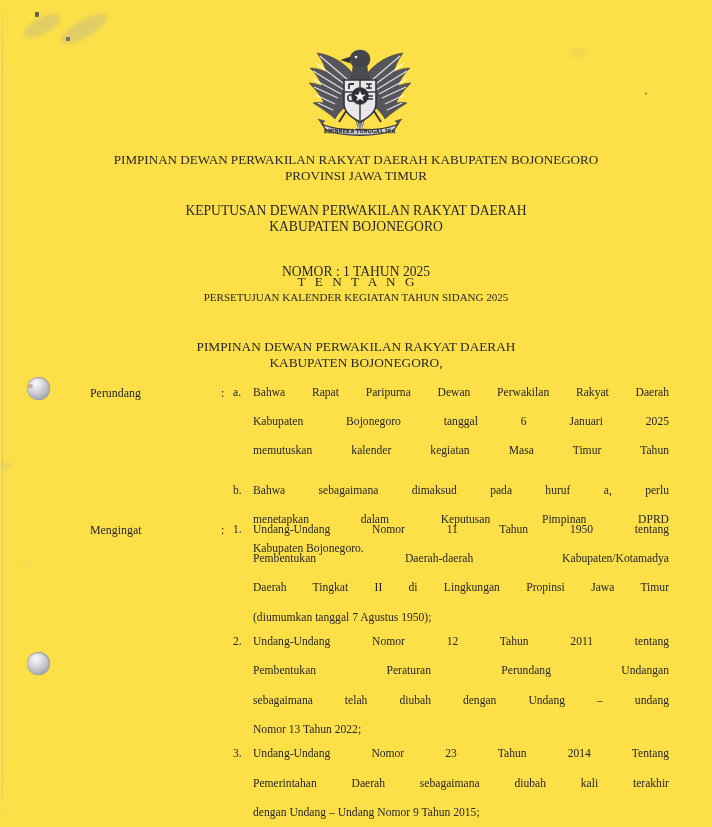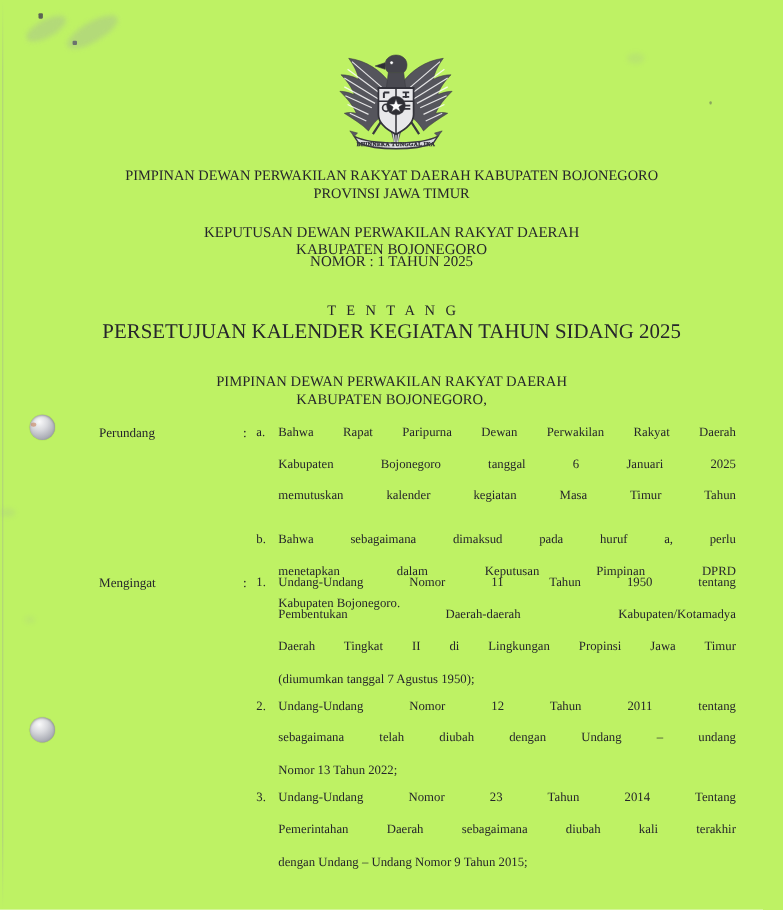--- a/index.html
+++ b/index.html
@@ -9,21 +9,21 @@
     background:#ffffff;
     font-family:"Liberation Serif", serif;
     color:#26262b;
     position:relative;
     -webkit-font-smoothing:antialiased;
   }
 
   
   .page{
     position:absolute;inset:0;
-    background:#bef264;
+    background:#fde047;
     overflow:hidden;
   }
   .scan-edge{
     position:absolute;left:2px;top:0;width:1px;height:827px;
     background:linear-gradient(to bottom,rgba(150,150,165,.0) 0%,rgba(150,150,165,.35) 8%,rgba(150,150,165,.35) 92%,rgba(150,150,165,0) 100%);
   }
 
   
   .punch{
     position:absolute;width:23px;height:23px;border-radius:50%;
@@ -50,23 +50,23 @@
 
   
   .hd{
     position:absolute;left:0;width:712px;text-align:center;
     line-height:1.18;
   }
   .hd-org   {top:152px;font-size:13.1px;}
   .hd-prov  {top:168px;font-size:13.1px;}
   .hd-kep1  {top:203px;font-size:13.6px;}
   .hd-kep2  {top:219px;font-size:13.6px;}
-  .hd-nomor {top:230px;font-size:13.6px;}
+  .hd-nomor {top:264px;font-size:13.6px;}
   .hd-tentang{top:274px;font-size:13.2px;letter-spacing:3.1px;text-indent:3.1px;}
-  .hd-about {top:291px;font-size:19px;}
+  .hd-about {top:291px;font-size:11px;}
   .hd-pimp1 {top:339px;font-size:13.3px;}
   .hd-pimp2 {top:355px;font-size:13.3px;}
 
   
   .clause{position:absolute;left:0;width:712px;}
   .clause .label{
     position:absolute;left:90px;top:0;font-size:11.9px;white-space:nowrap;
   }
   .clause .colon{
     position:absolute;left:221px;top:0;font-size:11.9px;
@@ -224,20 +224,21 @@
         <div class="item">
           <span class="mk">1.</span>
           <span class="ln">Undang-Undang Nomor 11 Tahun 1950 tentang</span>
           <span class="ln">Pembentukan Daerah-daerah Kabupaten/Kotamadya</span>
           <span class="ln">Daerah Tingkat II di Lingkungan Propinsi Jawa Timur</span>
           <span class="ln last">(diumumkan tanggal 7 Agustus 1950);</span>
         </div>
         <div class="item">
           <span class="mk">2.</span>
           <span class="ln">Undang-Undang Nomor 12 Tahun 2011 tentang</span>
+          <span class="ln">Pembentukan Peraturan Perundang Undangan</span>
           <span class="ln">sebagaimana telah diubah dengan Undang – undang</span>
           <span class="ln last">Nomor 13 Tahun 2022;</span>
         </div>
         <div class="item">
           <span class="mk">3.</span>
           <span class="ln">Undang-Undang Nomor 23 Tahun 2014 Tentang</span>
           <span class="ln">Pemerintahan Daerah sebagaimana diubah kali terakhir</span>
           <span class="ln last">dengan Undang – Undang Nomor 9 Tahun 2015;</span>
         </div>
       </div>

